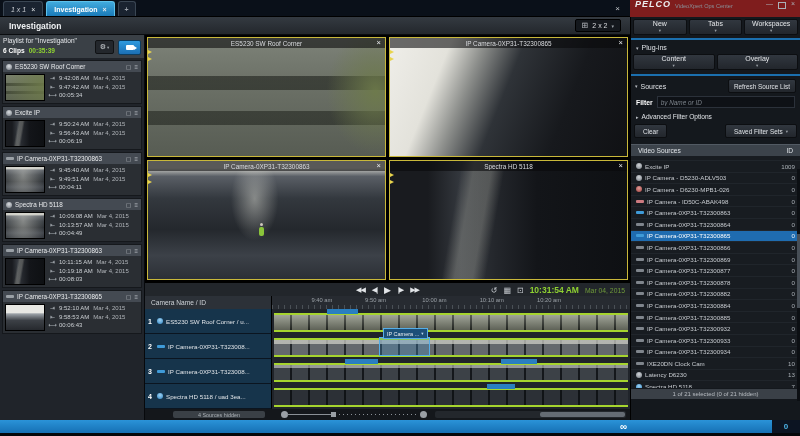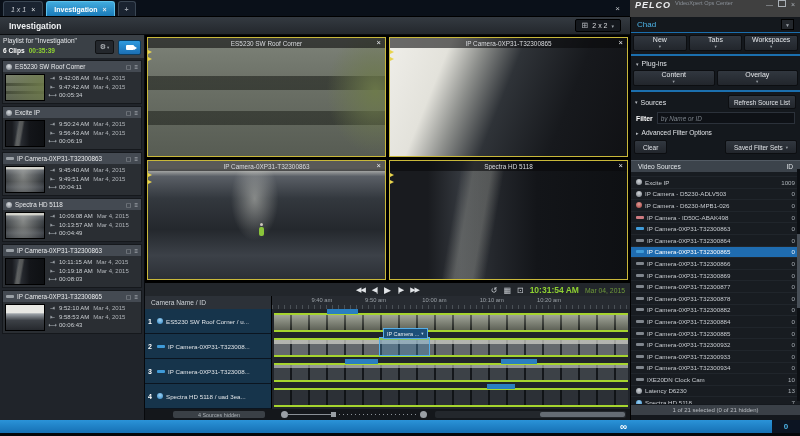--- a/index.html
+++ b/index.html
@@ -13,22 +13,22 @@
   .tab{height:14px;display:flex;align-items:center;gap:5px;padding:0 7px;margin-left:3px;
        background:#1a2330;border:1px solid #3a4653;border-bottom:none;border-radius:3px 3px 0 0;
        color:#c8ccd2;font-size:7px;font-style:italic}
   .tab.active{background:linear-gradient(#41aadd,#1a7ab8);color:#fff;border-color:#5ec1ea;
        font-style:normal;font-weight:bold}
   .tab-close{font-size:7px;color:#e6e9ec;font-style:normal}
   .tab.plus{font-style:normal;color:#9aa0a8;padding:0 6px;font-weight:bold}
   .strip-close{margin-left:auto;margin-right:10px;color:#c4c8cc;font-size:8px;align-self:center}
 
   
-  .pelco{position:absolute;left:630px;top:0;width:170px;height:17px;background:#404040;
-         display:flex;align-items:flex-start;padding:0 5px;box-sizing:border-box}
+  .pelco{position:absolute;left:630px;top:0;width:170px;height:17px;background:#7f1d1d;
+         display:flex;align-items:flex-end;padding:8px 5px;box-sizing:border-box}
   .brand{color:#eceef0;font-weight:bold;font-style:italic;font-size:9px;letter-spacing:1px}
   .appname{color:#8a9098;font-size:5.6px;margin-left:4px;flex:1;white-space:nowrap;overflow:hidden}
   .win{color:#aab0b6;font-size:7px;margin-left:5px;line-height:10px}
   .win-box{width:6px;height:5px;border:1px solid #aab0b6;margin-left:5px}
 
   
   .invheader{position:absolute;left:0;top:17px;width:630px;height:18px;
              background:linear-gradient(#343a41,#23272c);display:flex;align-items:center;
              padding:0 9px;box-sizing:border-box;border-bottom:1px solid #0a0c0f}
   .inv-title{color:#eef0f2;font-size:8.5px;font-weight:bold;flex:1}
@@ -559,24 +559,20 @@
           <div class="zs-h right"></div>
         </div>
         <div class="hsb-track">
           <div class="hsb-thumb"></div>
         </div>
       </div>
     </div>
   </div>
 
   <div class="rightpanel">
-    <div class="chadrow">
-      <span class="chad">Chad</span>
-      <span class="funnel">▼</span>
-    </div>
     <div class="navrow">
       <div class="navbtn">
         <span>New</span>
         <span class="caret">▾</span>
       </div>
       <div class="navbtn">
         <span>Tabs</span>
         <span class="caret">▾</span>
       </div>
       <div class="navbtn">

